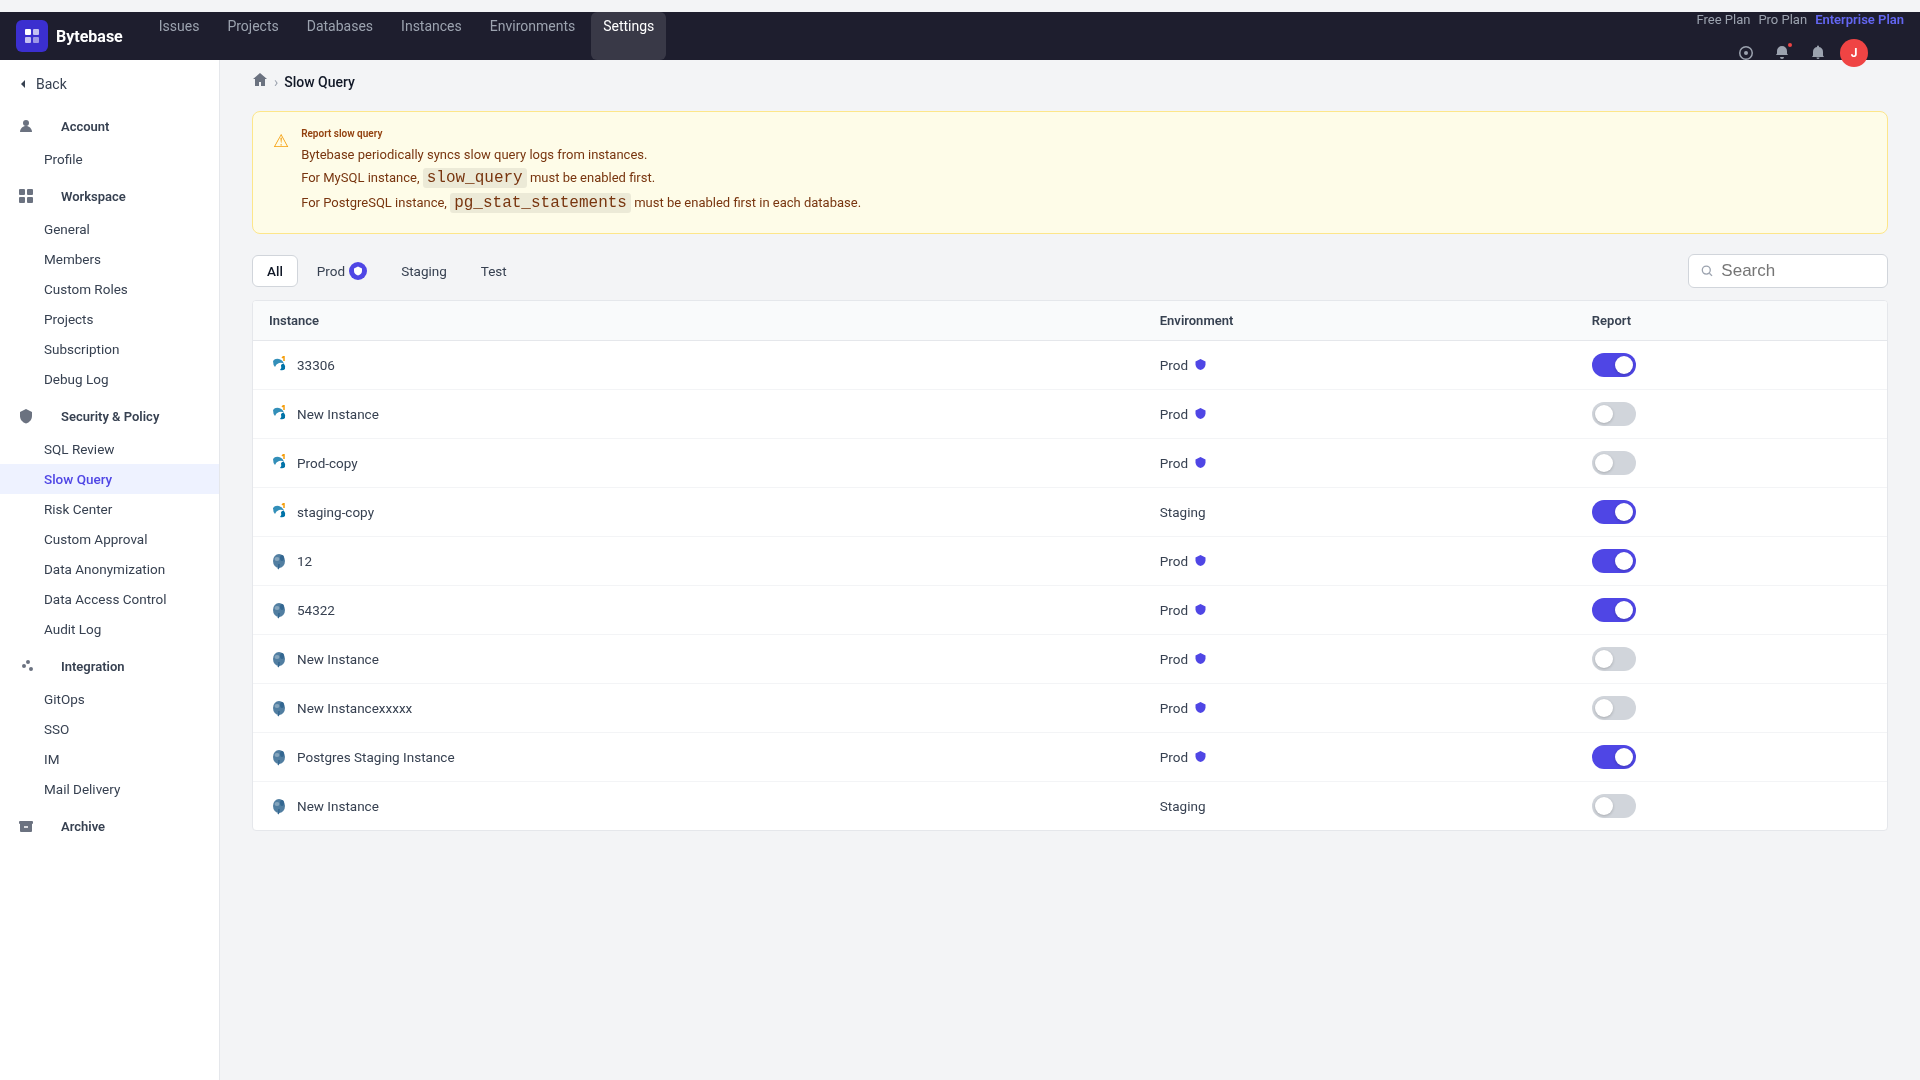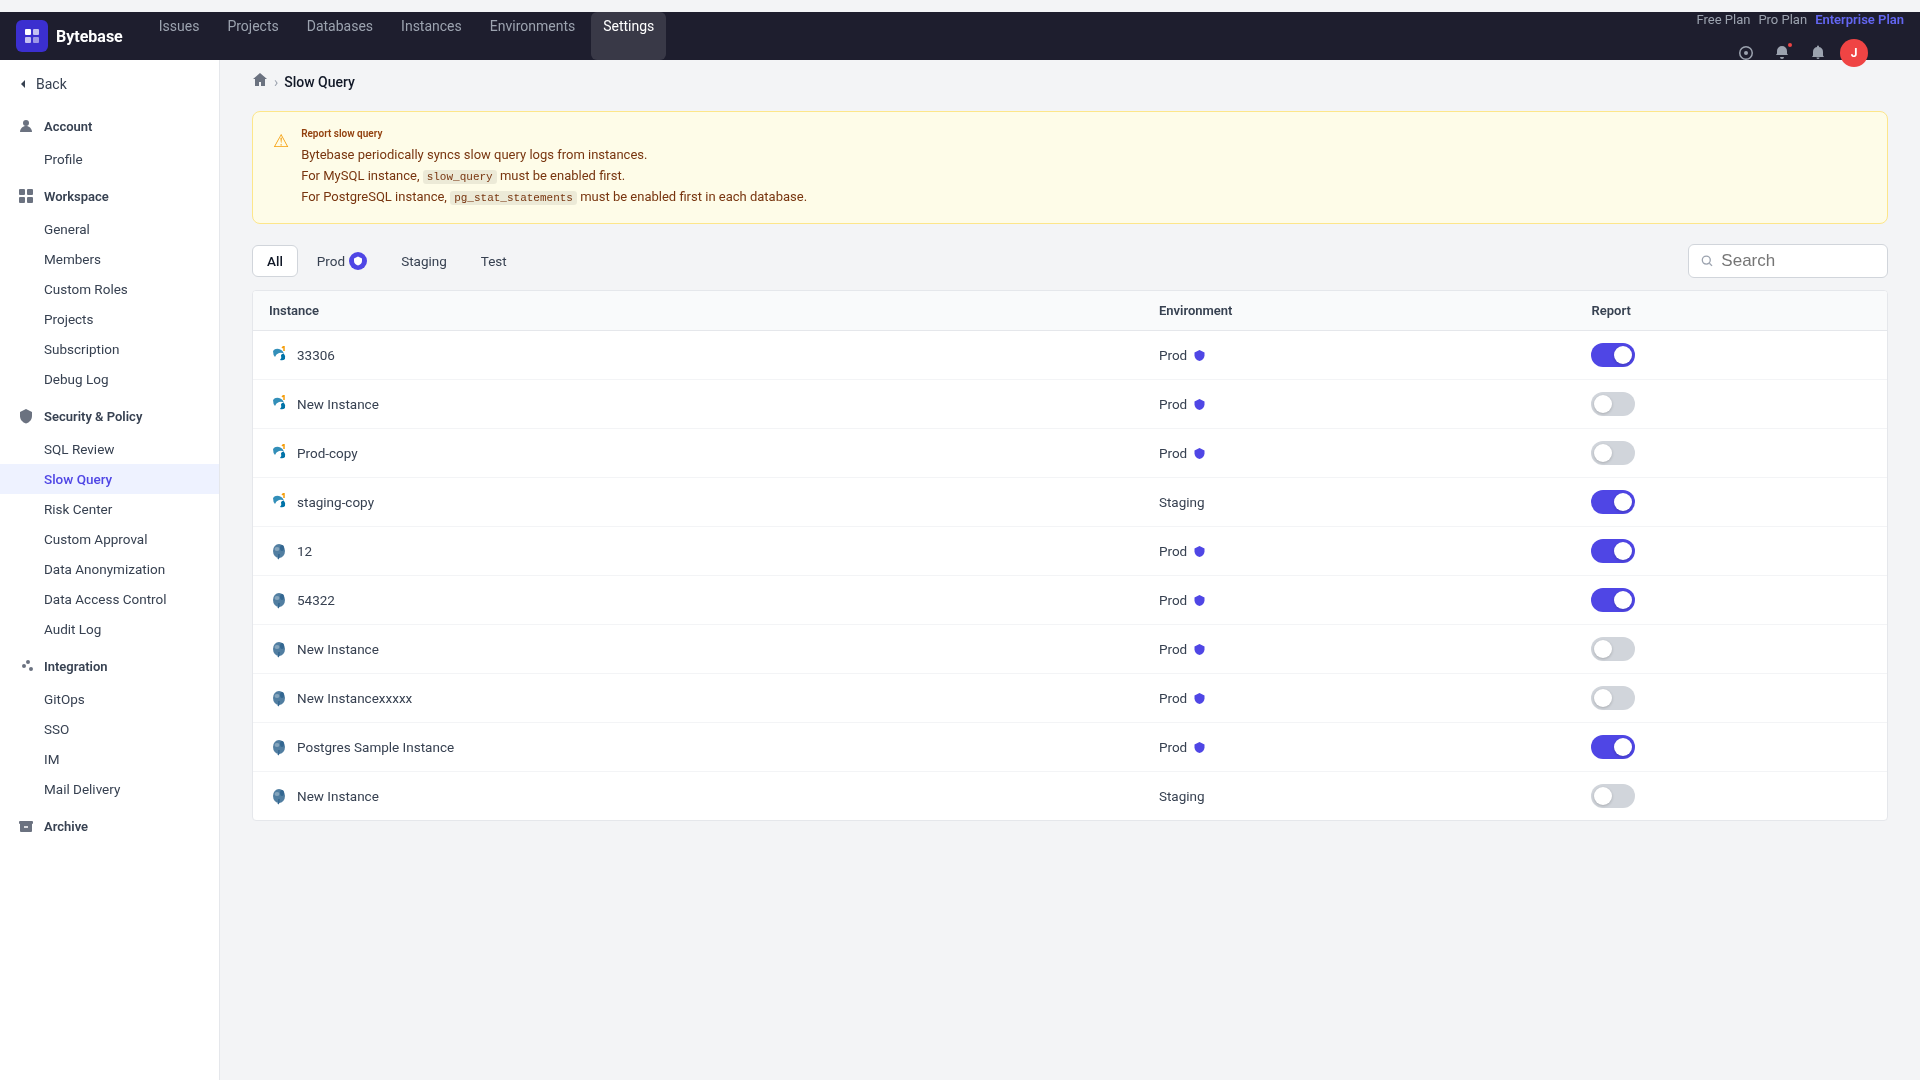--- a/index.html
+++ b/index.html
@@ -25,38 +25,38 @@
     .notif-badge { position: relative; }
     .badge-dot { position: absolute; top: 2px; right: 2px; width: 8px; height: 8px; background: #ef4444; border-radius: 50%; border: 2px solid #1e1e2e; }
 
     
     .layout { display: flex; margin-top: 48px; min-height: calc(100vh - 48px); }
 
     
     .sidebar { width: 220px; background: #fff; border-right: 1px solid #e5e7eb; padding: 20px 0; position: fixed; top: 48px; bottom: 0; overflow-y: auto; }
     .sidebar-back { display: flex; align-items: center; gap: 6px; padding: 8px 16px; color: #374151; cursor: pointer; font-size: 14px; margin-bottom: 8px; }
     .sidebar-section { margin-bottom: 4px; }
-    .sidebar-section-header { display: flex; align-items: center; gap: 8px; padding: 8px 16px; color: #374151; font-weight: 600; font-size: 13px; cursor: pointer; }
+    .sidebar-section-header { display: flex; align-items: center; gap: 25px; padding: 8px 16px; color: #374151; font-weight: 600; font-size: 13px; cursor: pointer; }
     .sidebar-section-icon { width: 20px; height: 20px; display: flex; align-items: center; justify-content: center; color: #6b7280; }
     .sidebar-item { padding: 7px 16px 7px 44px; color: #374151; cursor: pointer; font-size: 13.5px; border-radius: 0; }
     .sidebar-item.active { background: #eef2ff; color: #4f46e5; font-weight: 500; }
 
     
     .main { margin-left: 220px; flex: 1; padding: 24px 32px; }
     .breadcrumb { display: flex; align-items: center; gap: 6px; color: #6b7280; font-size: 14px; margin-bottom: 20px; }
     .breadcrumb-home { cursor: pointer; color: #6b7280; }
     .breadcrumb-sep { color: #9ca3af; }
     .breadcrumb-current { color: #111827; font-weight: 500; }
 
     
     .info-box { background: #fefce8; border: 1px solid #fde68a; border-radius: 8px; padding: 16px 20px; margin-bottom: 20px; display: flex; gap: 12px; }
     .info-icon { color: #f59e0b; font-size: 18px; margin-top: 2px; flex-shrink: 0; }
     .info-title { font-weight: 600; color: #92400e; margin-bottom: 6px; font-size: 10px; }
     .info-text { color: #78350f; font-size: 13px; line-height: 1.6; }
-    .info-text code { background: rgba(0,0,0,0.07); border-radius: 3px; padding: 1px 4px; font-family: 'Courier New', monospace; font-size: 11px; text-align: center; }
+    .info-text code { background: rgba(0,0,0,0.07); border-radius: 3px; padding: 1px 4px; font-family: 'Courier New', monospace; font-size: 16px; text-align: center; }
 
     
     .filter-bar { display: flex; align-items: center; justify-content: space-between; margin-bottom: 12px; }
     .filter-tabs { display: flex; gap: 4px; }
     .filter-tab { padding: 6px 14px; border-radius: 6px; cursor: pointer; font-size: 13.5px; color: #374151; border: 1px solid transparent; display: flex; align-items: center; gap: 4px; }
     .filter-tab.active { background: #fff; border-color: #d1d5db; font-weight: 500; color: #111827; }
     .filter-tab-badge { width: 18px; height: 18px; background: #4f46e5; border-radius: 50%; display: flex; align-items: center; justify-content: center; }
     .filter-tab-badge svg { width: 10px; height: 10px; fill: #fff; }
     .search-box { display: flex; align-items: center; gap: 8px; background: #fff; border: 1px solid #d1d5db; border-radius: 6px; padding: 6px 12px; width: 200px; }
     .search-box input { border: none; outline: none; font-size: 17px; color: #374151; width: 100%; background: transparent; }
@@ -503,21 +503,21 @@
     <td>
       <div class="instance-cell">
         <div class="instance-icon">
                     <svg width="18" height="18" viewBox="0 0 18 18" fill="none">
       <ellipse cx="9" cy="9" rx="6" ry="7" fill="#336791" opacity="0.85"></ellipse>
       <ellipse cx="12" cy="6" rx="2" ry="3" fill="#336791"></ellipse>
       <path d="M9 12 Q9 16 8 17" stroke="#336791" stroke-width="1.5" fill="none"></path>
       <ellipse cx="7" cy="7" rx="2.5" ry="2" fill="#fff" opacity="0.3"></ellipse>
     </svg>
                   </div>
-        <span>Postgres Sample Instance</span>
+        <span>Postgres Staging Instance</span>
       </div>
     </td>
     <td>
       <div class="env-cell">
         <span>Prod</span>
         <svg width="13" height="13" viewBox="0 0 13 13" fill="#4f46e5">
     <path d="M6.5 1L1.5 3.5v3c0 2.5 2 4.8 5 5.5 3-0.7 5-3 5-5.5v-3L6.5 1z"></path>
   </svg>
       </div>
     </td>

